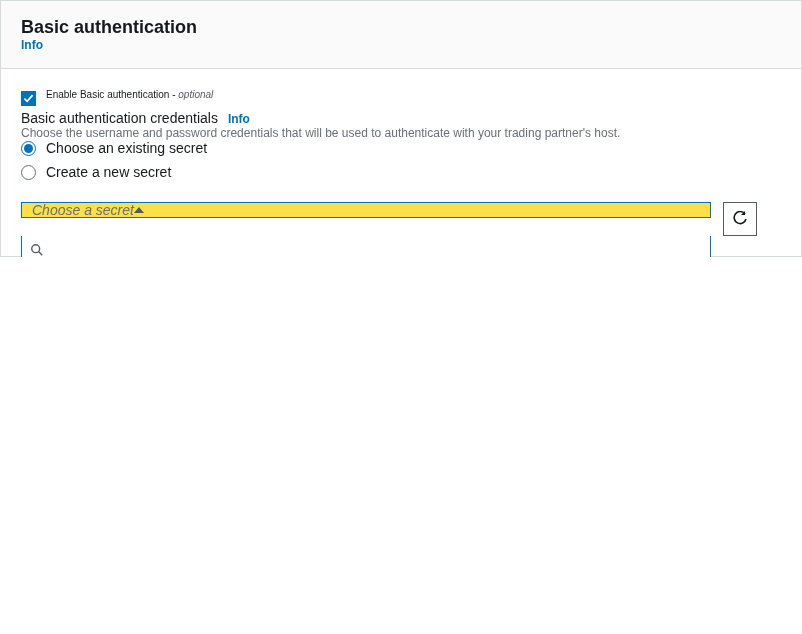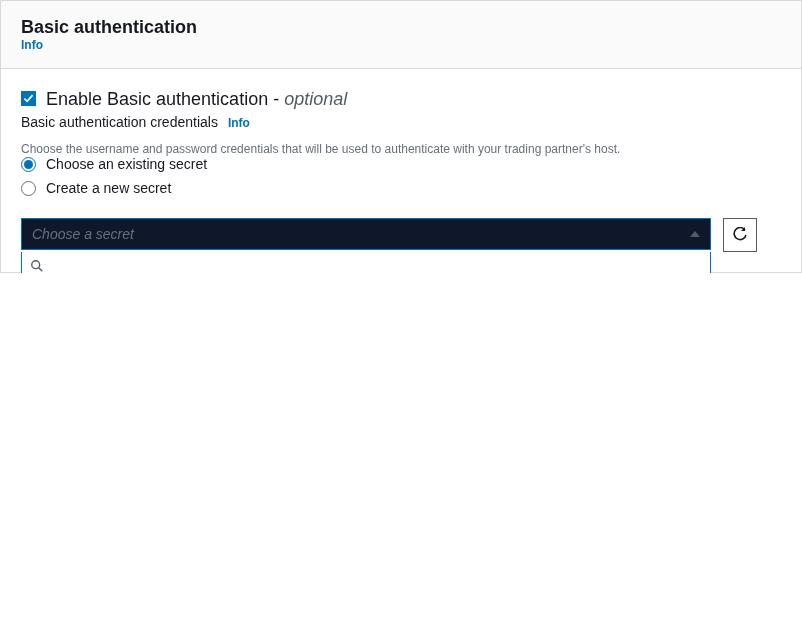--- a/index.html
+++ b/index.html
@@ -7,35 +7,35 @@
 
     .panel { width: 802px; border: 1px solid #d5dbdb; }
     .panel-header { padding: 16px 20px; border-bottom: 1px solid #d5dbdb; background: #fafafa; display: flex; align-items: baseline; gap: 0; flex-direction: column; }
     .panel-title { font-size: 18px; font-weight: 700; }
     .info-link { color: #0073bb; font-size: 12px; font-weight: 600; cursor: pointer; }
     .panel-body { padding: 20px; position: relative; background:#fff; }
 
     .chk-row { display: flex; align-items: flex-start; gap: 10px; margin-bottom: 4px; }
     .chk { appearance: none; width: 15px; height: 15px; border: 1px solid #0073bb; background: #0073bb; margin-top:2px; display:inline-flex; align-items:center; justify-content:center; cursor:pointer; }
     .chk svg { width:11px; height:11px; }
-    .chk-label { font-size: 18px; text-align: center; }
+    .chk-label { font-size: 10px; text-align: center; }
     .chk-label .opt { font-style: italic; color: #545b64; }
     .hint { font-size: 12px; color: #687078; margin-left:25px; margin-bottom:22px; }
 
-    .section-label-row { display:flex; align-items: baseline; gap:10px; margin-bottom:12px;}
+    .section-label-row { display:flex; align-items: baseline; gap:10px; margin-bottom:0;}
     .section-label { font-size:14px; }
     .section-hint { font-size:12px; color:#687078; margin-bottom:0; }
 
     .radio-row { display:flex; align-items:center; gap:10px; margin-bottom:8px; cursor:pointer;}
     .radio { appearance:none; width:15px; height:15px; border:1px solid #687078; border-radius:50%; position:relative; cursor:pointer;}
     .radio.sel { border:1px solid #0073bb; }
     .radio.sel::after { content:''; position:absolute; top:2px; left:2px; width:9px; height:9px; border-radius:50%; background:#0073bb; }
 
     .select-row { display:flex; gap:12px; align-items:flex-start; margin-top:22px; position:relative; }
-    .select-trigger { flex:0 0 690px; height:32px; border:1px solid #0073bb; background:#0f172a; display:flex; align-items:center; justify-content:space-between; padding:0 10px; color:#687078; font-style:italic; cursor:pointer; }
+    .select-trigger { flex:0 0 690px; height:16px; border:1px solid #0073bb; background:#fde047; display:flex; align-items:center; padding:0 10px; color:#687078; font-style:italic; cursor:pointer; }
     .refresh-btn { width:34px; height:34px; border:1px solid #545b64; background:#fff; display:flex; align-items:center; justify-content:center; cursor:pointer; }
     .refresh-btn svg { width:16px; height:16px; }
 
     .dropdown { position:absolute; top:34px; left:0; width:690px; background:#fff; border:1px solid #0073bb; border-top:none; }
     .search-row { display:flex; align-items:center; padding:6px 8px; border-bottom:1px solid #eaeded; gap:8px;}
     .search-row svg { width:14px; height:14px; color:#545b64; }
     .search-input { border:none; outline:none; flex:1; font-size:14px; font-family:inherit; }
 
     .options-wrap { max-height:340px; overflow-y:scroll; position:relative; }
     .option { padding:6px 10px; font-size:14px; border-bottom:1px solid #f2f3f3; cursor:pointer; white-space:nowrap; overflow:hidden;}

